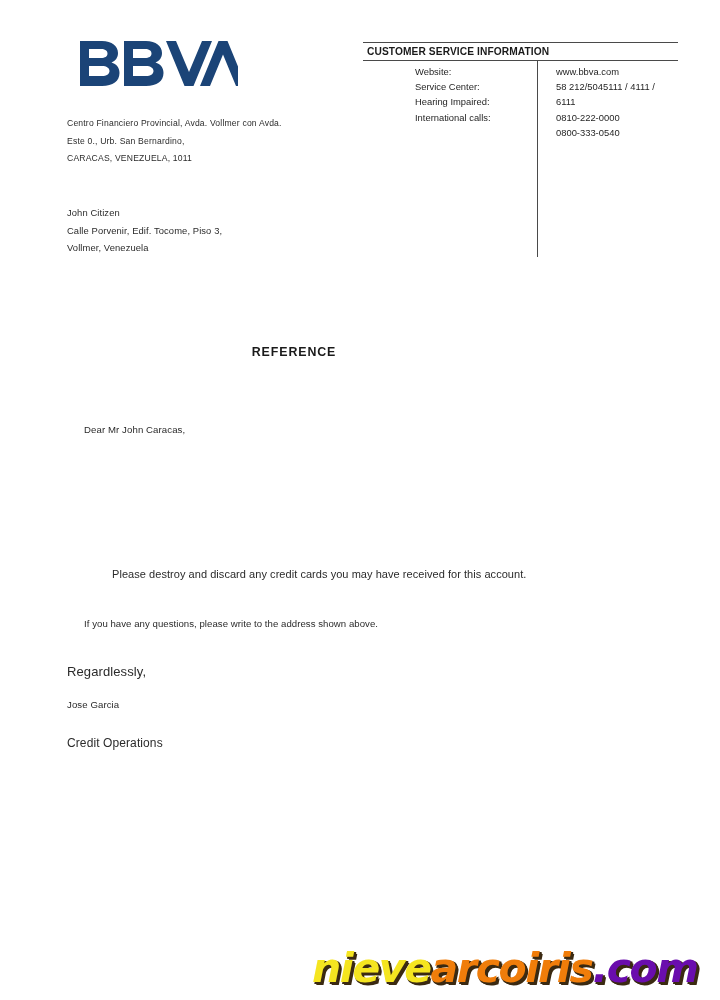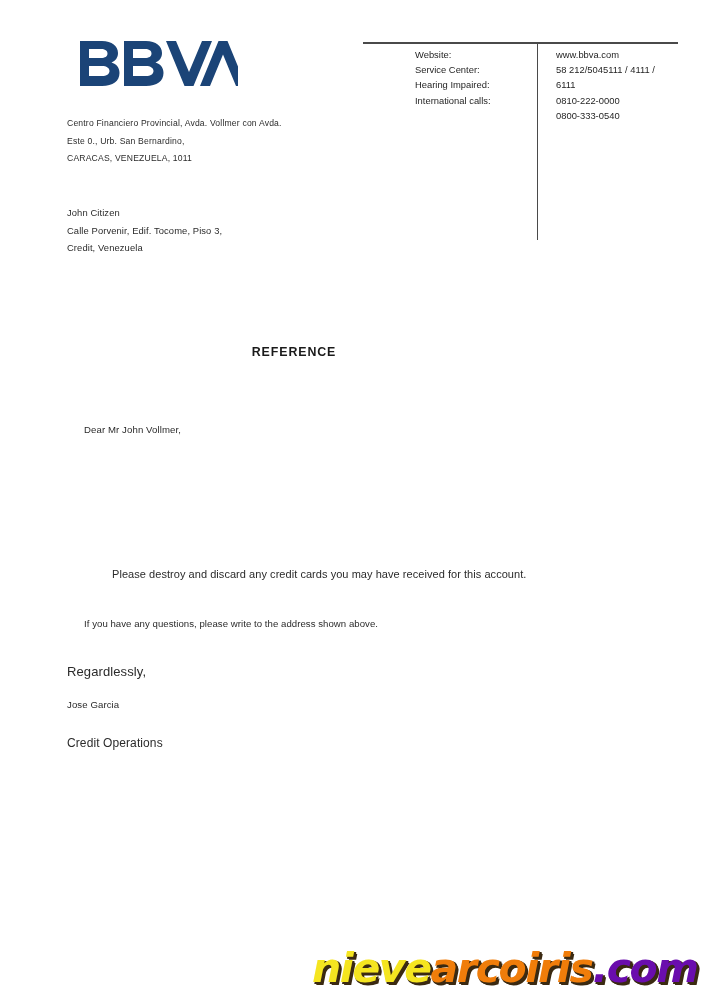--- a/index.html
+++ b/index.html
@@ -227,20 +227,21 @@
   </div>
 
   <div class="sender-address">
     <div>Centro Financiero Provincial, Avda. Vollmer con Avda.</div>
     <div>Este 0., Urb. San Bernardino,</div>
     <div>CARACAS, VENEZUELA, 1011</div>
   </div>
 
   <div class="cs-box">
     <div class="cs-rule"></div>
+    <div class="cs-title">CUSTOMER SERVICE INFORMATION</div>
     <div class="cs-rule"></div>
     <div class="cs-body">
       <div class="cs-divider"></div>
       <div class="cs-labels">
         <div>Website:</div>
         <div>Service Center:</div>
         <div>Hearing Impaired:</div>
         <div>International calls:</div>
       </div>
       <div class="cs-values">
@@ -249,26 +250,26 @@
         <div>6111</div>
         <div>0810-222-0000</div>
         <div>0800-333-0540</div>
       </div>
     </div>
   </div>
 
   <div class="recipient">
     <div>John Citizen</div>
     <div>Calle Porvenir, Edif. Tocome, Piso 3,</div>
-    <div>Credit, Venezuela</div>
+    <div>Vollmer, Venezuela</div>
   </div>
 
   <div class="reference-heading">REFERENCE</div>
 
-  <div class="salutation">Dear Mr John Vollmer,</div>
+  <div class="salutation">Dear Mr John Caracas,</div>
   <div class="para-destroy">Please destroy and discard any credit cards you may have received for this account.</div>
   <div class="para-questions">If you have any questions, please write to the address shown above.</div>
 
   <div class="signoff-closing">Regardlessly,</div>
   <div class="signoff-name">Jose Garcia</div>
   <div class="signoff-dept">Credit Operations</div>
 
   <div class="watermark">
     <span class="wm-a">nieve</span><span class="wm-b">arcoiris</span><span class="wm-c">.com</span>
   </div>

